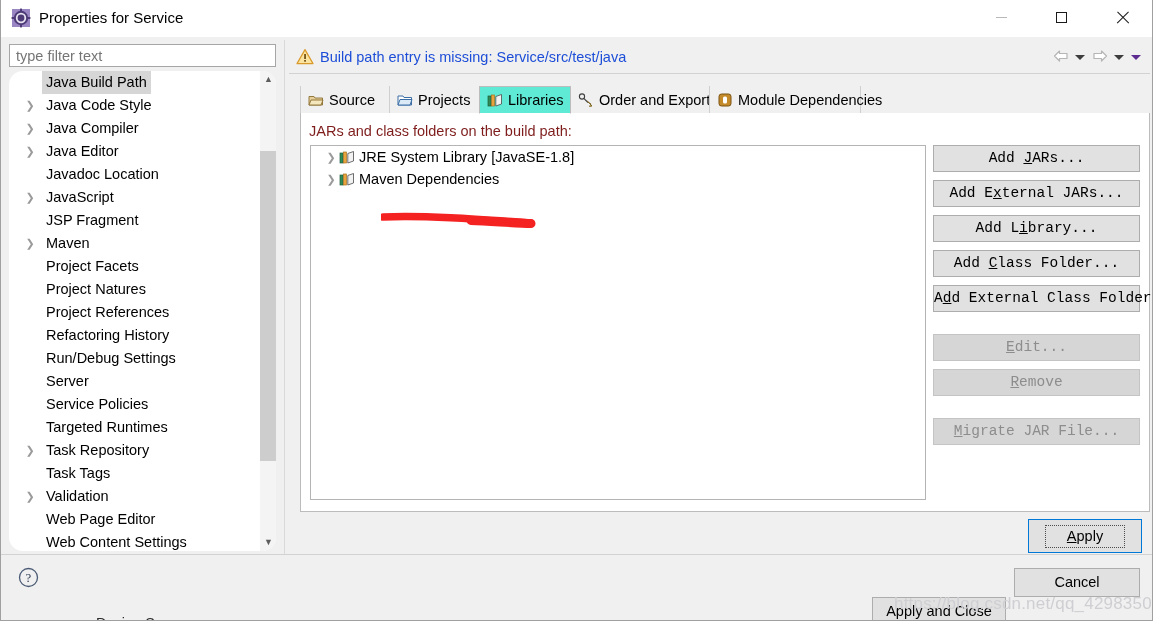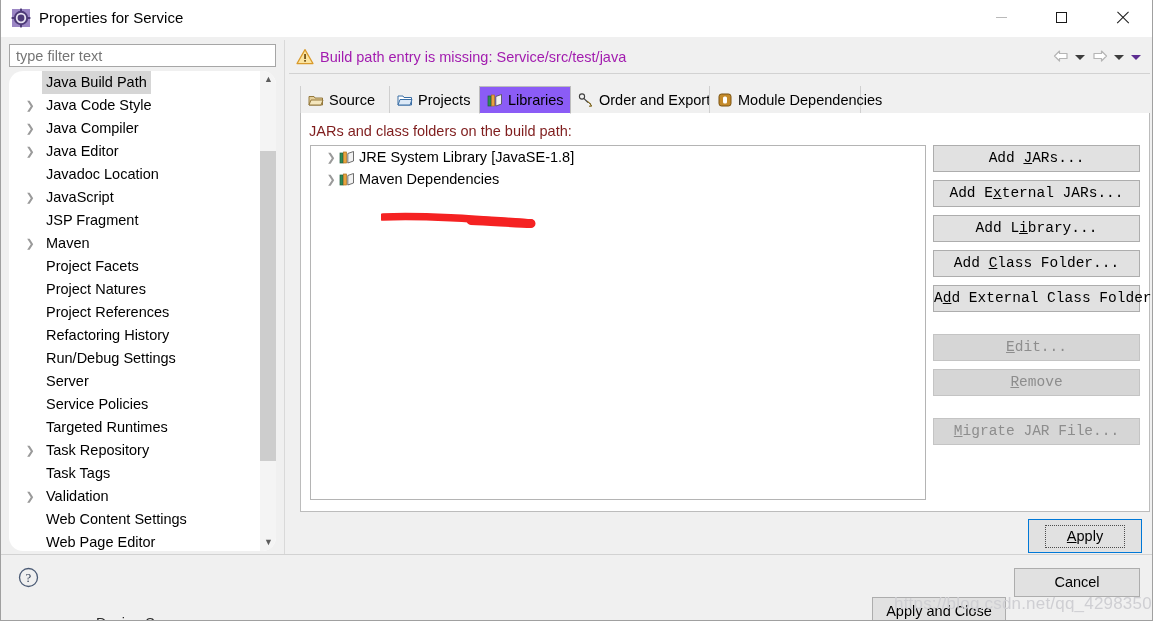--- a/index.html
+++ b/index.html
@@ -186,21 +186,21 @@
   .msg-warn-icon {
     position: absolute;
     left: 7px; top: 7px;
     width: 18px; height: 18px;
   }
   .msg-text {
     position: absolute;
     left: 31px; top: 6px;
     font-size: 14.5px;
     line-height: 20px;
-    color: #a21caf;
+    color: #1d4ed8;
     white-space: nowrap;
   }
   .navbar {
     position: absolute;
     right: 8px; top: 8px;
     display: flex;
     align-items: center;
     gap: 6px;
   }
   .nav-caret {
@@ -233,21 +233,21 @@
     align-items: center;
     padding: 0 8px 0 7px;
     font-size: 14.5px;
     white-space: nowrap;
     color: #000;
     background: #f0f0f0;
     border-left: 1px solid #cfcfcf;
     border-right: 1px solid #cfcfcf;
   }
   .tab.active {
-    background: #8b5cf6;
+    background: #5eead4;
     border-top: 1px solid #bcbcbc;
     border-left: 1px solid #bcbcbc;
     border-right: 1px solid #bcbcbc;
     border-bottom: 1px solid #ffffff;
     height: 28px;
     z-index: 3;
   }
   .tab .tab-icon {
     width: 16px; height: 16px;
     margin-right: 5px;
@@ -475,22 +475,22 @@
         <div class="tree-item"><span class="tlabel">Project Natures</span></div>
         <div class="tree-item"><span class="tlabel">Project References</span></div>
         <div class="tree-item"><span class="tlabel">Refactoring History</span></div>
         <div class="tree-item"><span class="tlabel">Run/Debug Settings</span></div>
         <div class="tree-item"><span class="tlabel">Server</span></div>
         <div class="tree-item"><span class="tlabel">Service Policies</span></div>
         <div class="tree-item"><span class="tlabel">Targeted Runtimes</span></div>
         <div class="tree-item"><span class="twisty">❯</span><span class="tlabel">Task Repository</span></div>
         <div class="tree-item"><span class="tlabel">Task Tags</span></div>
         <div class="tree-item"><span class="twisty">❯</span><span class="tlabel">Validation</span></div>
+        <div class="tree-item"><span class="tlabel">Web Page Editor</span></div>
         <div class="tree-item"><span class="tlabel">Web Content Settings</span></div>
-        <div class="tree-item"><span class="tlabel">Web Page Editor</span></div>
       </div>
 
     <div class="sb">
       <div class="sb-arrow sb-up">▲</div>
       <div class="sb-thumb"></div>
       <div class="sb-arrow sb-down">▼</div>
     </div>
   </div>
 
   <div class="splitter"></div>

